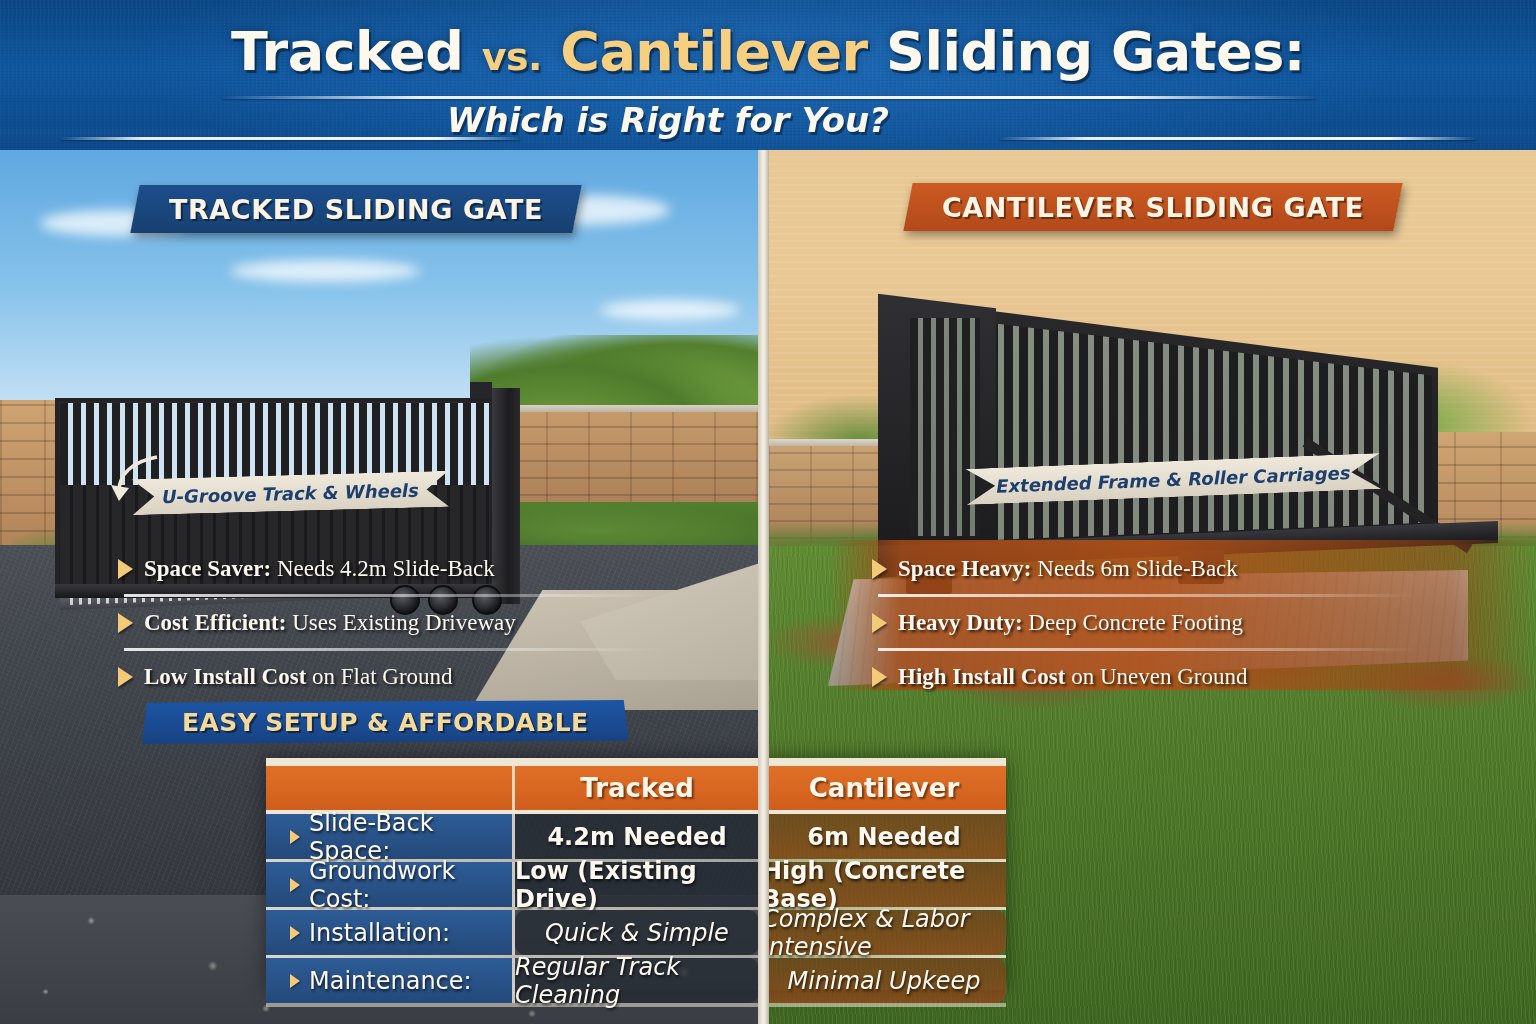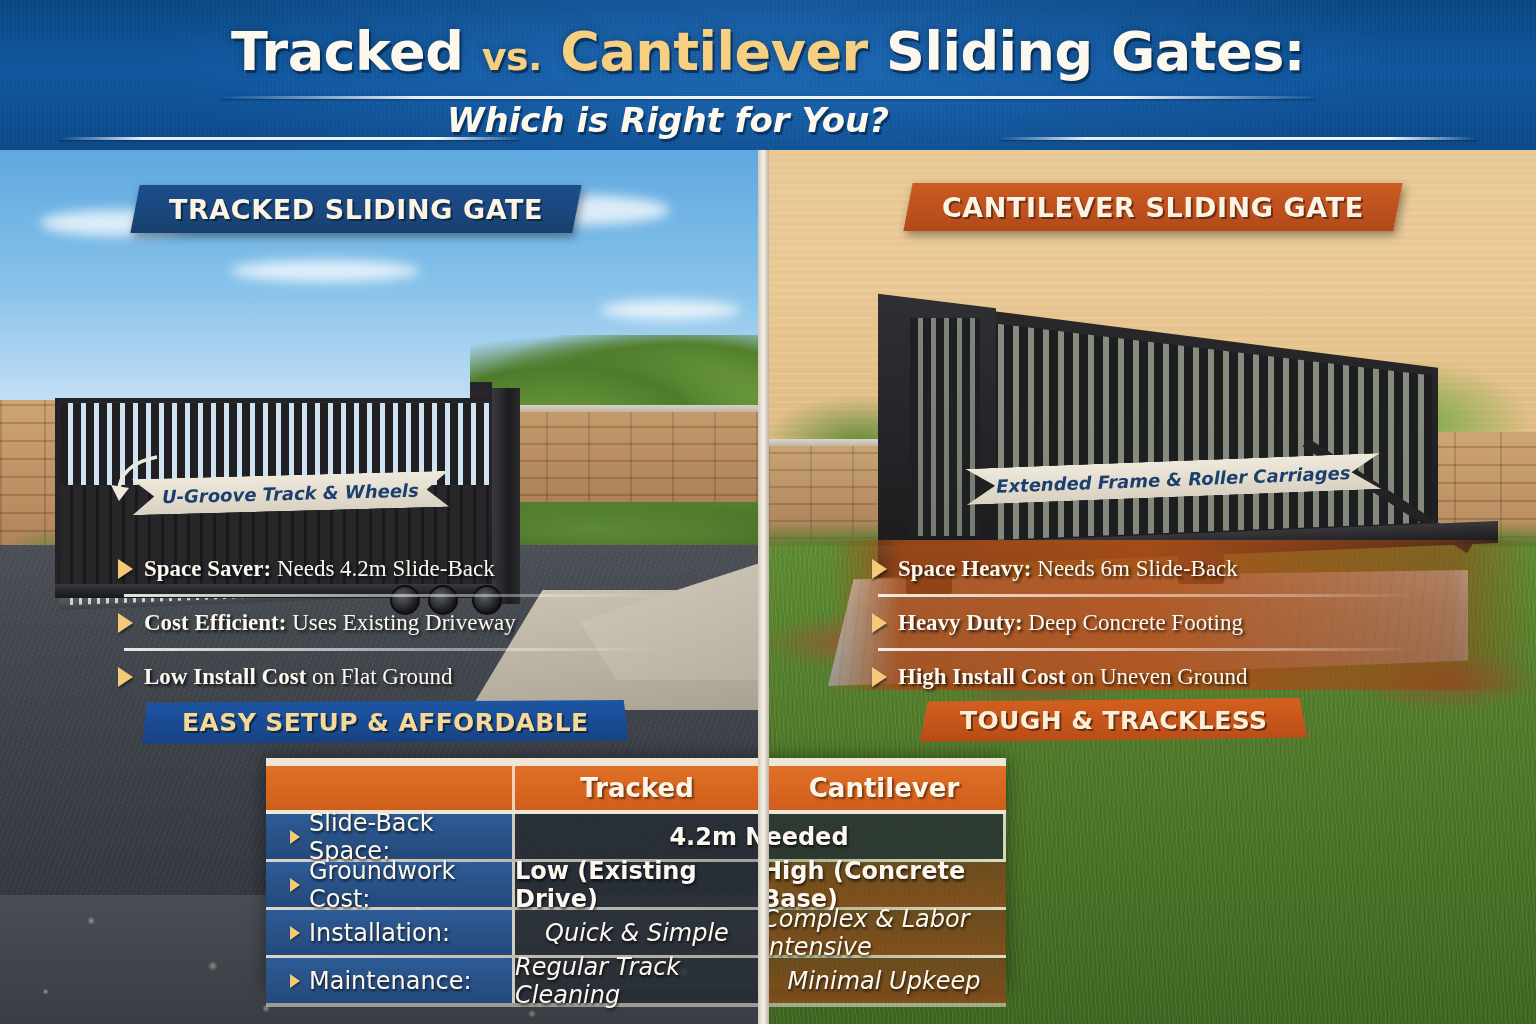--- a/index.html
+++ b/index.html
@@ -264,21 +264,21 @@
   .c-val { flex:1; justify-content:center; }
   .c-t { background:rgba(38,44,52,.80); }
   .c-c { background:linear-gradient(180deg, rgba(120,62,26,.70), rgba(146,72,26,.78)); }
   .cmp-head .c-t, .cmp-head .c-c { background:transparent; }
   .vline { width:3px; flex:none; background:rgba(245,238,224,.8); }
   .hline { height:3px; width:100%;
     background:linear-gradient(90deg, rgba(245,238,224,.85), rgba(245,238,224,.55) 70%, rgba(245,238,224,.85)); }
   .cmp-edge-t { height:4px; background:#efe7d6; }
   .cmp-edge-b { height:4px; background:rgba(239,231,214,.55); }
   .bold-v { font-weight:bold; }
-  .ital { font-style:italic; }
+  .ital { font-style:italic;border-radius:11px; }
 </style>
 </head>
 <body>
 
 <div id="page">
 
   <div class="header">
     <div class="title-main"><span>Tracked </span><span class="gold vs">vs.</span><span class="gold"> Cantilever</span><span> Sliding Gates:</span></div>
     <div class="rule rule-1"></div>
     <div class="title-sub">Which is Right for You?</div>
@@ -397,23 +397,20 @@
       <div class="tri"></div>
       <div class="txt"><b>Heavy Duty:</b><span> Deep Concrete Footing</span></div>
     </div>
     <div class="blt-sep"></div>
     <div class="blt">
       <div class="tri"></div>
       <div class="txt"><b>High Install Cost</b><span> on Uneven Ground</span></div>
     </div>
   </div>
 
-  <div class="tag tag-r">
-    <span>TOUGH &amp; TRACKLESS</span>
-  </div>
 
   <div class="divider"></div>
 
   <div class="cmp">
     <div class="cmp-edge-t"></div>
 
     <div class="cmp-row cmp-head">
       <div class="c c-label"></div>
       <div class="vline"></div>
       <div class="c c-val c-t">Tracked</div>
@@ -422,20 +419,21 @@
     </div>
 
     <div class="cmp-row cmp-body-row">
       <div class="c c-label">
         <div class="tri-s"></div>
         <span>Slide-Back Space:</span>
       </div>
       <div class="vline"></div>
       <div class="c c-val c-t bold-v">4.2m Needed</div>
       <div class="vline"></div>
+      <div class="c c-val c-c bold-v">6m Needed</div>
     </div>
     <div class="hline"></div>
 
     <div class="cmp-row cmp-body-row">
       <div class="c c-label">
         <div class="tri-s"></div>
         <span>Groundwork Cost:</span>
       </div>
       <div class="vline"></div>
       <div class="c c-val c-t bold-v">Low (Existing Drive)</div>

